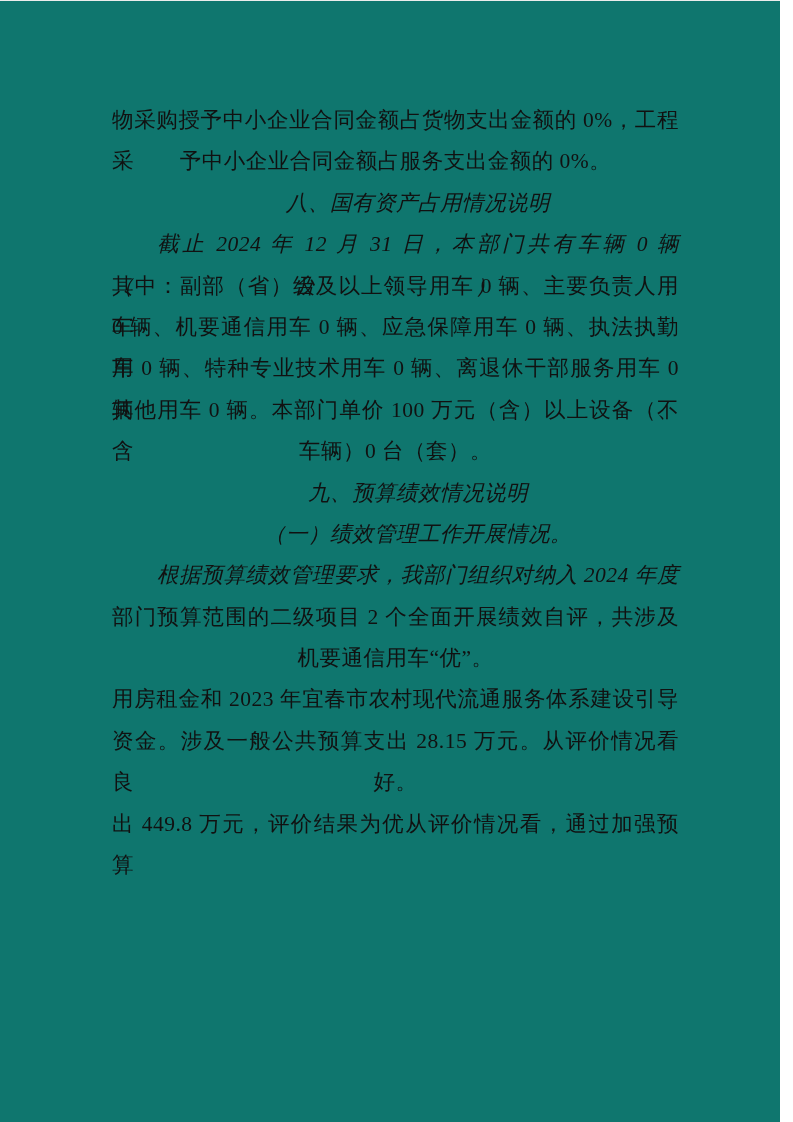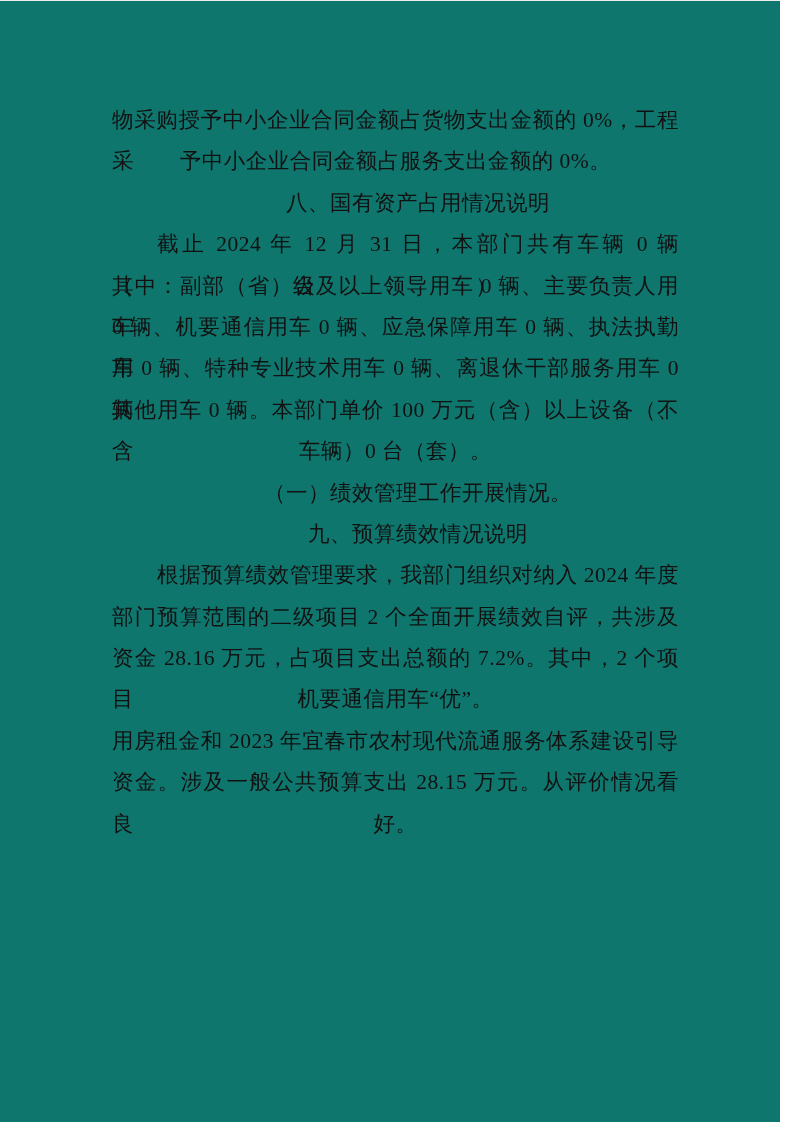--- a/index.html
+++ b/index.html
@@ -33,20 +33,21 @@
     text-align: center;
     overflow: visible;
   }
   .doc-line.fill {
     white-space: normal;
     text-align: justify;
     text-align-last: justify;
   }
   .doc-line.indent {
     text-indent: 45px;
+    font-style: italic;
   }
   .footer {
     position: absolute;
     left: 0;
     right: 0;
     top: 1041px;
     height: 28px;
     line-height: 28px;
     text-align: center;
     font-size: 21px;
@@ -61,23 +62,23 @@
   <div class="text-block">
       <div class="doc-line fill">物采购授予中小企业合同金额占货物支出金额的 0%，工程采</div>
       <div class="doc-line">予中小企业合同金额占服务支出金额的 0%。</div>
       <div class="doc-line indent">八、国有资产占用情况说明</div>
       <div class="doc-line indent fill">截止 2024 年 12 月 31 日，本部门共有车辆 0 辆（台），</div>
       <div class="doc-line fill">其中：副部（省）级及以上领导用车 0 辆、主要负责人用车</div>
       <div class="doc-line fill">0 辆、机要通信用车 0 辆、应急保障用车 0 辆、执法执勤用</div>
       <div class="doc-line fill">车 0 辆、特种专业技术用车 0 辆、离退休干部服务用车 0 辆、</div>
       <div class="doc-line fill">其他用车 0 辆。本部门单价 100 万元（含）以上设备（不含</div>
       <div class="doc-line">车辆）0 台（套）。</div>
+      <div class="doc-line indent">九、预算绩效情况说明</div>
       <div class="doc-line indent">（一）绩效管理工作开展情况。</div>
-      <div class="doc-line indent">九、预算绩效情况说明</div>
       <div class="doc-line indent fill">根据预算绩效管理要求，我部门组织对纳入 2024 年度</div>
       <div class="doc-line fill">部门预算范围的二级项目 2 个全面开展绩效自评，共涉及</div>
-      <div class="doc-line fill">资金 28.16 万元，占项目支出总额的 7.2%。其中，2 个项目</div>
       <div class="doc-line">机要通信用车“优”。</div>
       <div class="doc-line fill">用房租金和 2023 年宜春市农村现代流通服务体系建设引导</div>
       <div class="doc-line fill">资金。涉及一般公共预算支出 28.15 万元。从评价情况看良</div>
       <div class="doc-line">好。</div>
+      <div class="doc-line fill">出 449.8 万元，评价结果为优从评价情况看，通过加强预算</div>
     </div>
 </div>
 
 </body></html>

